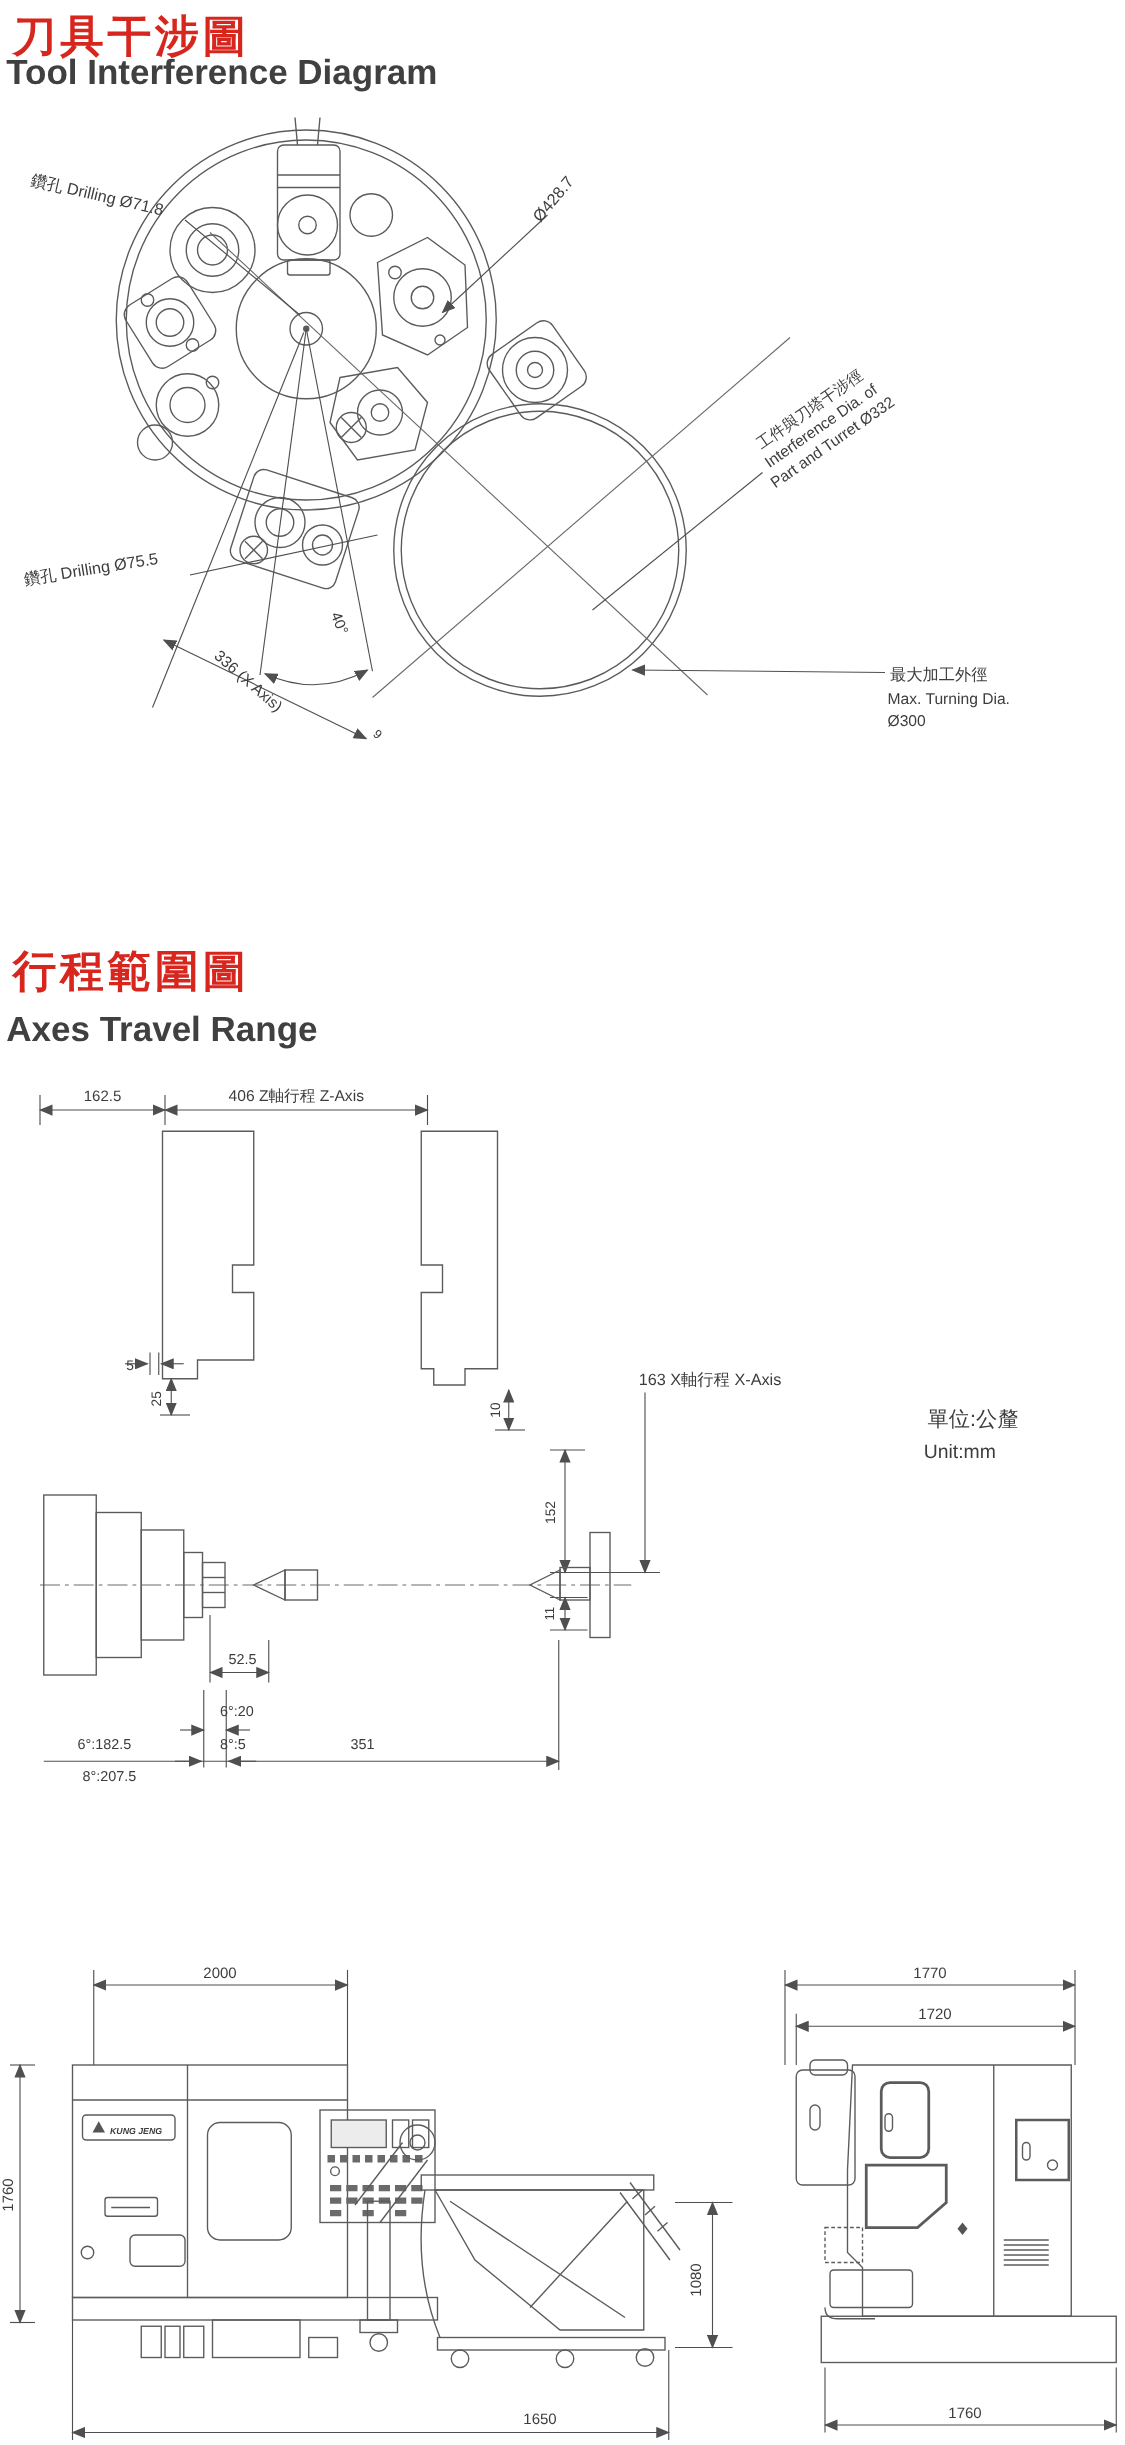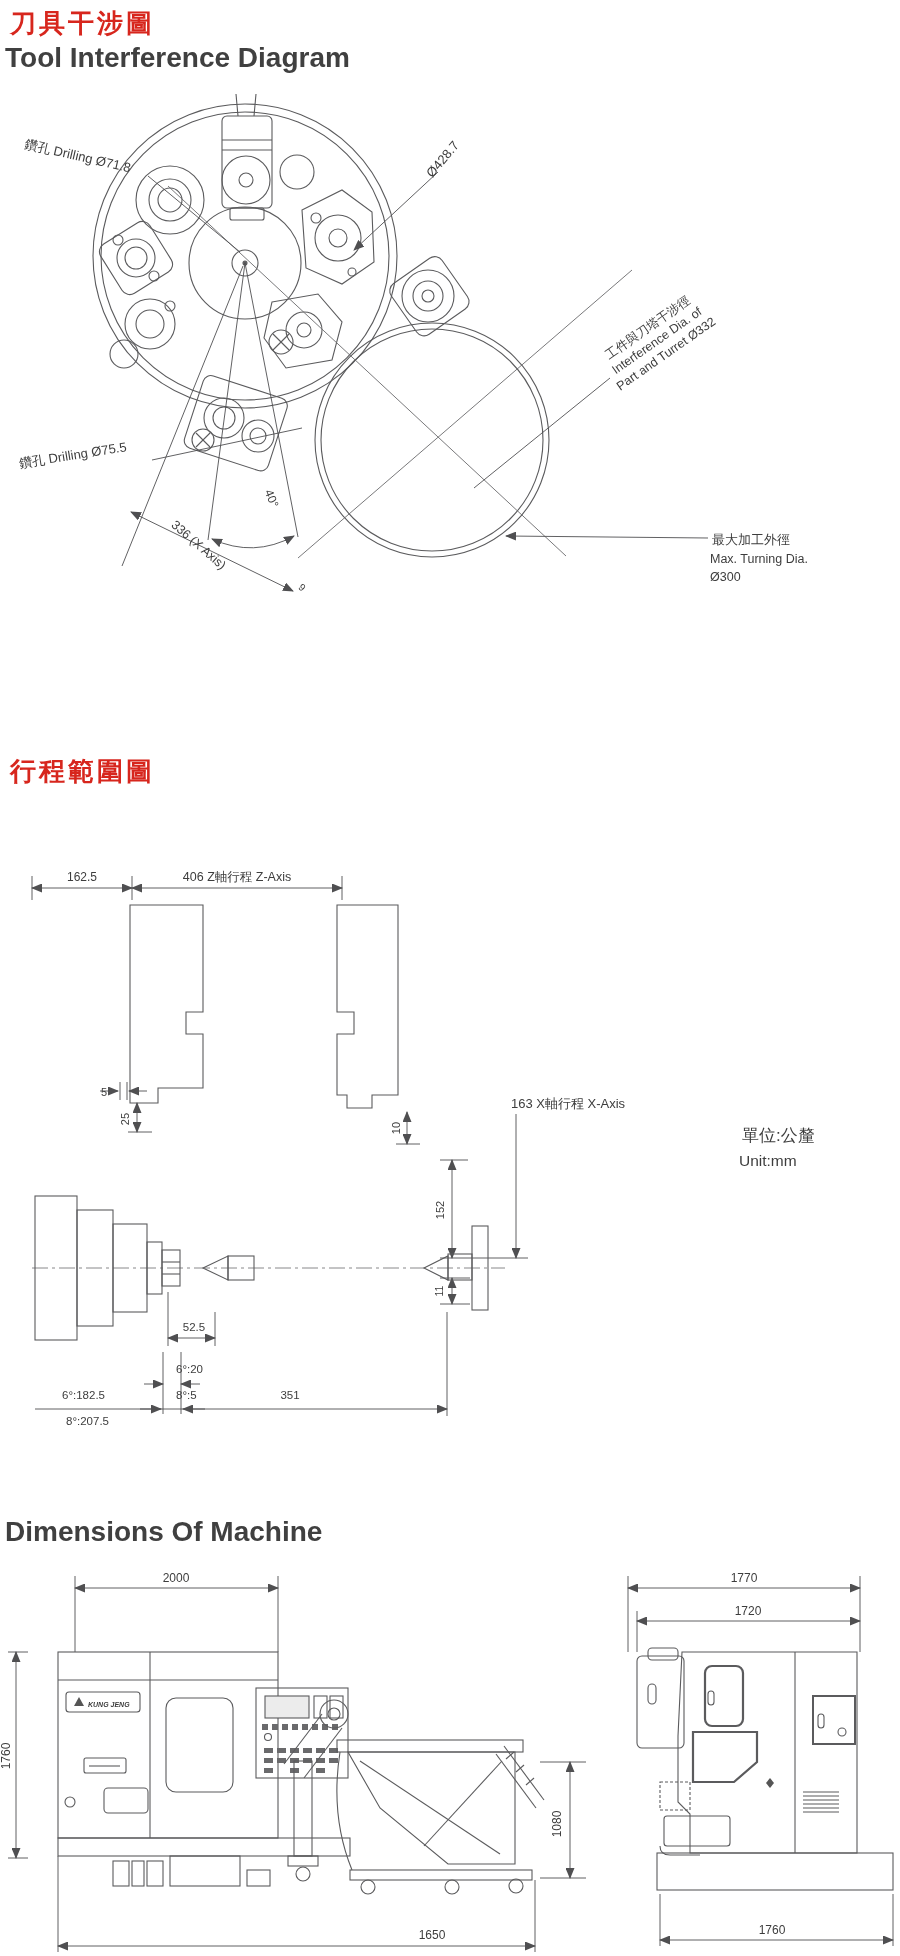--- a/index.html
+++ b/index.html
@@ -1,19 +1,19 @@
 <!DOCTYPE html>
 <html><head>
 <meta charset="utf-8">
 <style>
   html,body{margin:0;padding:0;background:#fff;}
   #page{position:relative;width:900px;height:1956px;background:#fff;overflow:hidden;
         font-family:"Liberation Sans",sans-serif;}
   .abs{position:absolute;}
-  .t-zh{font-size:26px;font-weight:bold;letter-spacing:3px;color:#d7261d;
+  .t-zh{font-size:35px;font-weight:bold;letter-spacing:3px;color:#d7261d;
         font-family:"Liberation Sans",sans-serif;}
   .t-en{font-size:28px;font-weight:bold;color:#404040;
         font-family:"Liberation Sans",sans-serif;}
   svg text{font-family:"Liberation Sans",sans-serif;fill:#3d3d3d;}
   .ln{stroke:#5b5b5d;fill:none;stroke-width:1.1;}
   .thin{stroke:#6a6a6c;fill:none;stroke-width:0.9;}
   .dim{stroke:#4f4f51;fill:none;stroke-width:0.9;}
 </style>
 </head>
 <body>
@@ -143,20 +143,21 @@
     </g>
     <text x="712" y="456" font-size="13">最大加工外徑</text>
     <text x="710" y="475" font-size="12.5">Max. Turning Dia.</text>
     <text x="710" y="493" font-size="12.5">Ø300</text>
     <text transform="translate(196,460) rotate(41)" font-size="12.5" text-anchor="middle">336 (X Axis)</text>
     <text transform="translate(268,412) rotate(68)" font-size="12" text-anchor="middle">40°</text>
     <text transform="translate(300,502) rotate(40)" font-size="10" text-anchor="middle">9</text>
   </svg>
 
   <div class="abs t-zh" style="top:754px;left:10px">行程範圍圖</div>
+  <div class="abs t-en" style="top:808px;left:5px">Axes Travel Range</div>
 
   <svg class="abs" style="top:860px;left:0" width="900" height="580" viewBox="0 0 900 580">
     <defs>
       <marker id="arB" markerWidth="11" markerHeight="9" refX="10" refY="4.5" orient="auto-start-reverse" markerUnits="userSpaceOnUse">
         <path d="M0,0 L11,4.5 L0,9 Z" fill="#4f4f51"></path>
       </marker>
     </defs>
 
     <g class="dim">
       <line x1="32" y1="16" x2="32" y2="40"></line>
@@ -234,21 +235,20 @@
       <line x1="183" y1="549" x2="205" y2="549" marker-start="url(#arB)"></line>
     </g>
     <text x="194" y="471" font-size="11.5" text-anchor="middle">52.5</text>
     <text x="176" y="513" font-size="11.5">6°:20</text>
     <text x="62" y="539" font-size="11.5">6°:182.5</text>
     <text x="176" y="539" font-size="11.5">8°:5</text>
     <text x="290" y="539" font-size="11.5" text-anchor="middle">351</text>
     <text x="66" y="565" font-size="11.5">8°:207.5</text>
   </svg>
 
-  <div class="abs t-en" style="top:1516px;left:5px">Dimensions Of Machine</div>
 
   <svg class="abs" style="top:1556px;left:0" width="900" height="400" viewBox="0 0 900 400">
     <defs>
       <marker id="arC" markerWidth="11" markerHeight="9" refX="10" refY="4.5" orient="auto-start-reverse" markerUnits="userSpaceOnUse">
         <path d="M0,0 L11,4.5 L0,9 Z" fill="#4f4f51"></path>
       </marker>
     </defs>
 
     <g class="dim">
       <line x1="75" y1="20" x2="75" y2="96"></line>

